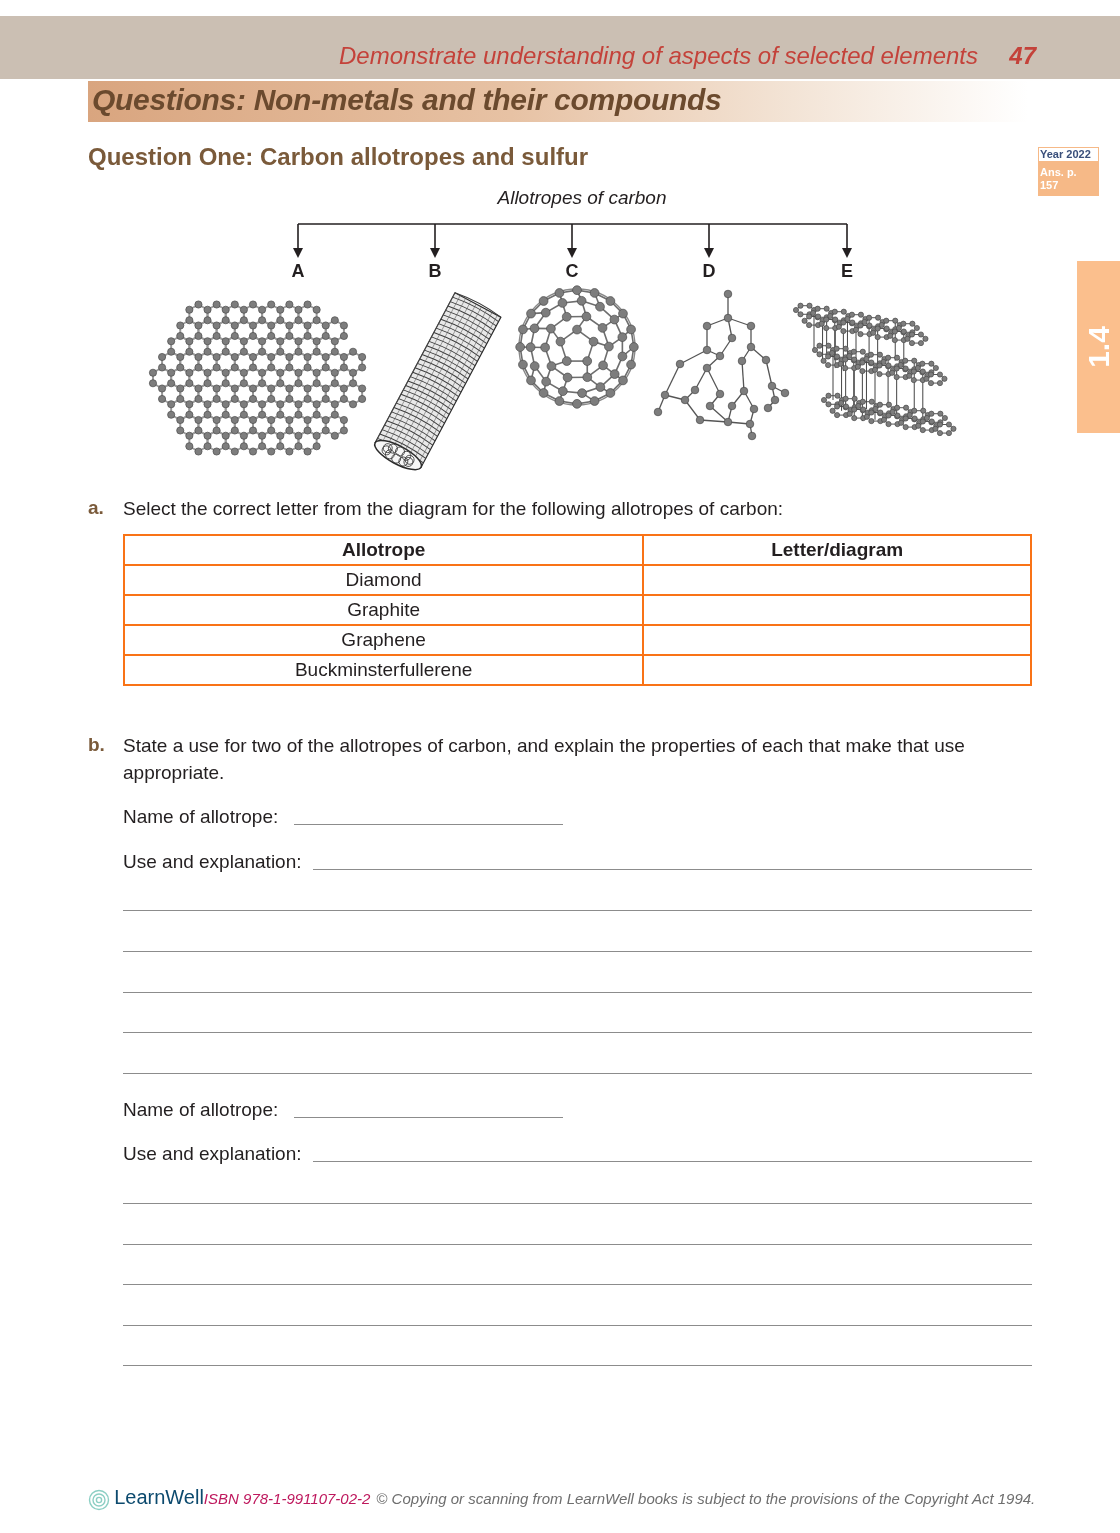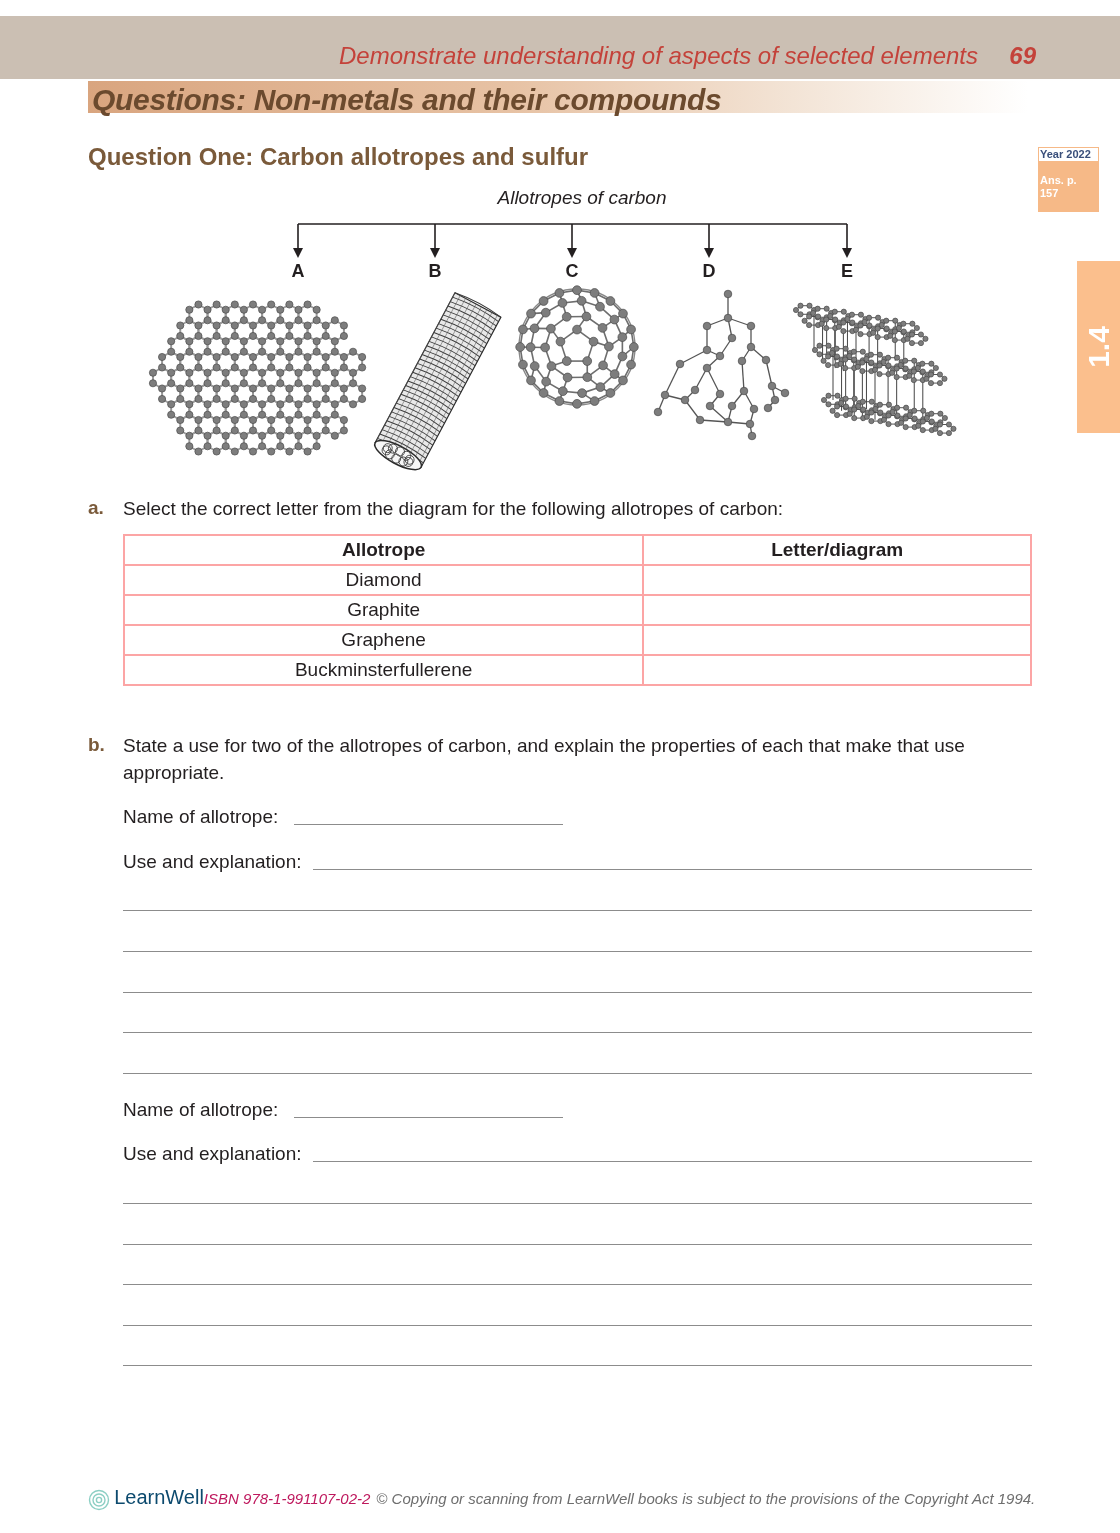--- a/index.html
+++ b/index.html
@@ -1,48 +1,48 @@
 <!DOCTYPE html>
 <html><head>
 <meta charset="utf-8">
 <style>
   html, body { margin: 0; padding: 0; }
   body { width: 1120px; height: 1533px; position: relative; background: #ffffff; font-family: "Liberation Sans", sans-serif; color: #231f20; overflow: hidden; }
   .topbar { position: absolute; left: 0; top: 0; width: 1120px; height: 63px; background: #cbbfb3; margin-top: 16px; }
   .topbar .subject { position: absolute; right: 142px; top: 26px; font-style: italic; font-size: 24px; color: #c4423a; }
   .topbar .pagenum { position: absolute; right: 84px; top: 26px; font-style: italic; font-weight: bold; font-size: 24px; color: #c4423a; }
-  .section-band { position: absolute; left: 88px; top: 81px; width: 940px; height: 32px; background: linear-gradient(to right, #d9a57f 0%, #e7c2a4 45%, #f3e4d6 75%, #ffffff 100%); }
+  .section-band { position: absolute; left: 88px; top: 81px; width: 940px; height: 41px; background: linear-gradient(to right, #d9a57f 0%, #e7c2a4 45%, #f3e4d6 75%, #ffffff 100%); }
   .section-band .title { position: absolute; left: 4px; top: 2px; font-style: italic; font-weight: bold; font-size: 30px; color: #6b4a2e; letter-spacing: -0.3px; }
   .q-title { position: absolute; left: 88px; top: 143px; font-weight: bold; font-size: 24px; color: #7a5a3a; }
   .year-badge { position: absolute; left: 1038px; top: 147px; width: 61px; font-size: 11px; font-weight: bold; line-height: 13px; }
   .year-badge .y { background: #ffffff; color: #3a4f7a; border: 1px solid #f6b987; padding: 0 1px; display: block; }
-  .year-badge .a { background: #f6b987; color: #ffffff; padding: 12px 2px; display: block; }
+  .year-badge .a { background: #f6b987; color: #ffffff; padding: 4px 2px; display: block; }
   .side-tab { position: absolute; left: 1077px; top: 261px; width: 43px; height: 172px; background: #fbbf8d; }
   .side-tab span { position: absolute; left: 50%; top: 50%; transform: translate(-50%, -50%) rotate(-90deg); color: #ffffff; font-size: 30px; font-weight: bold; white-space: nowrap; }
   .diagram-title { position: absolute; left: 0; width: 1164px; top: 187px; text-align: center; font-style: italic; font-size: 19px; }
   .diagram { position: absolute; left: 120px; top: 210px; width: 880px; height: 270px; }
   .qlabel { position: absolute; left: 88px; font-weight: bold; font-size: 19px; color: #7a5a3a; }
   .qtext { position: absolute; left: 123px; font-size: 19px; line-height: 27px; width: 900px; }
   table.allo { position: absolute; left: 123px; top: 534px; width: 909px; border-collapse: collapse; font-size: 19px; }
-  table.allo td, table.allo th { border: 2px solid #fca5a5; height: 28px; padding: 0; text-align: center; font-weight: normal; }
+  table.allo td, table.allo th { border: 2px solid #f97316; height: 28px; padding: 0; text-align: center; font-weight: normal; }
   table.allo th { font-weight: bold; }
   .fill-label { position: absolute; left: 123px; font-size: 19px; }
   .line { position: absolute; height: 1px; background: #8c8c8c; }
   .footer { position: absolute; left: 88px; top: 1486px; font-size: 15px; white-space: nowrap; }
   .footer .logo { display: inline-block; vertical-align: middle; }
   .footer .brand { color: #0c4a6e; font-size: 20px; }
   .footer .isbn { color: #be185d; font-style: italic; margin-right: 6px; text-align: right; }
   .footer .copy { color: #6e6e6e; font-style: italic; }
 </style>
 </head>
 <body>
 
 <div class="topbar">
   <span class="subject">Demonstrate understanding of aspects of selected elements</span>
-  <span class="pagenum">69</span>
+  <span class="pagenum">47</span>
 </div>
 
 <div class="section-band">
   <span class="title">Questions: Non-metals and their compounds</span>
 </div>
 
 <div class="q-title">Question One: Carbon allotropes and sulfur</div>
 
 <div class="year-badge">
   <span class="y">Year 2022</span>

